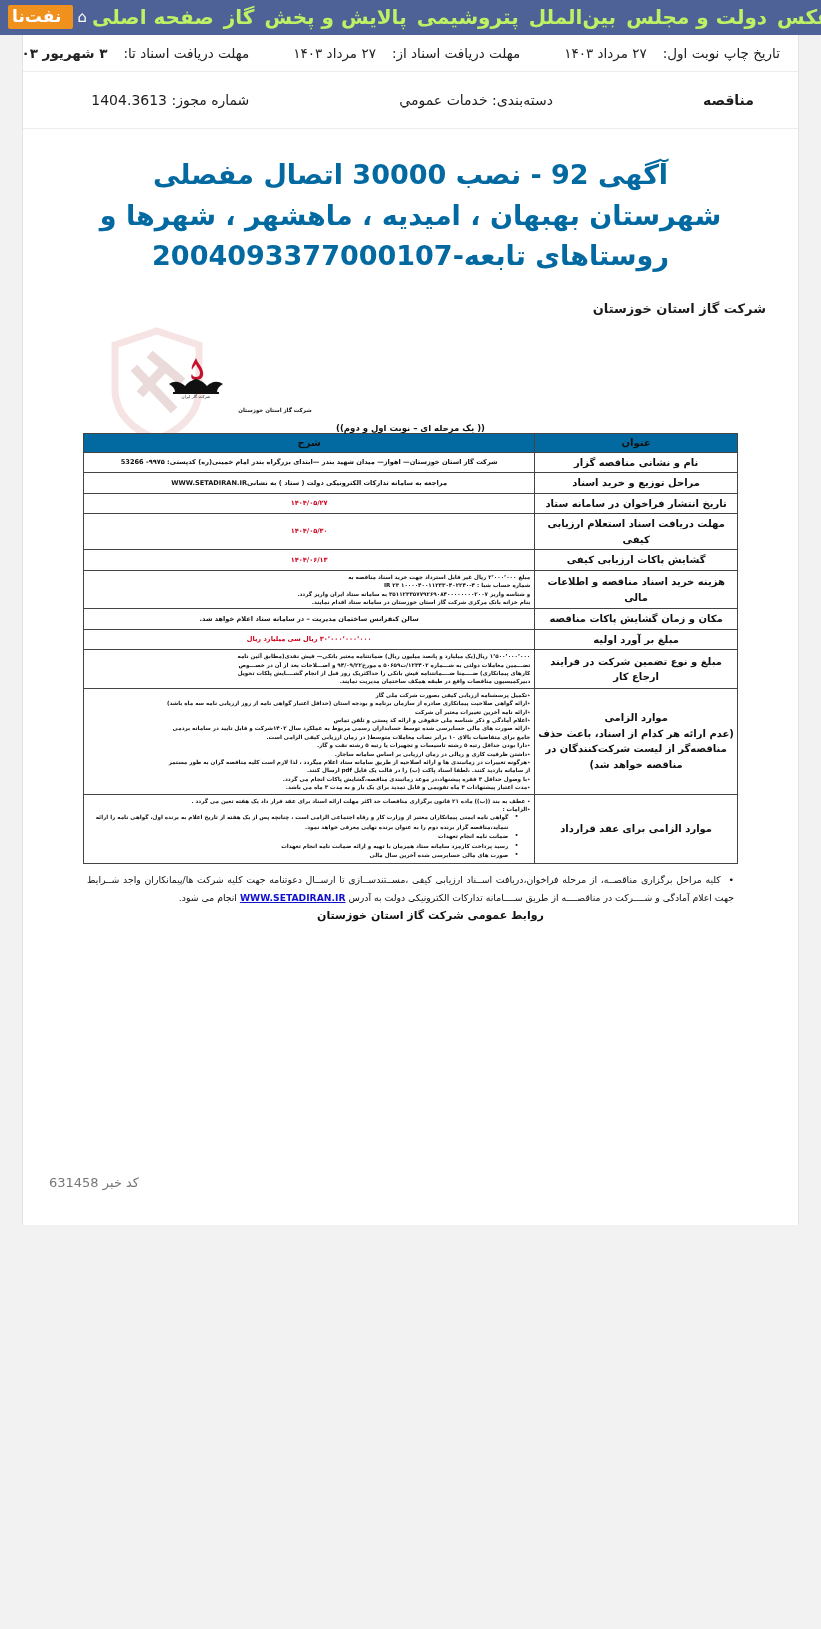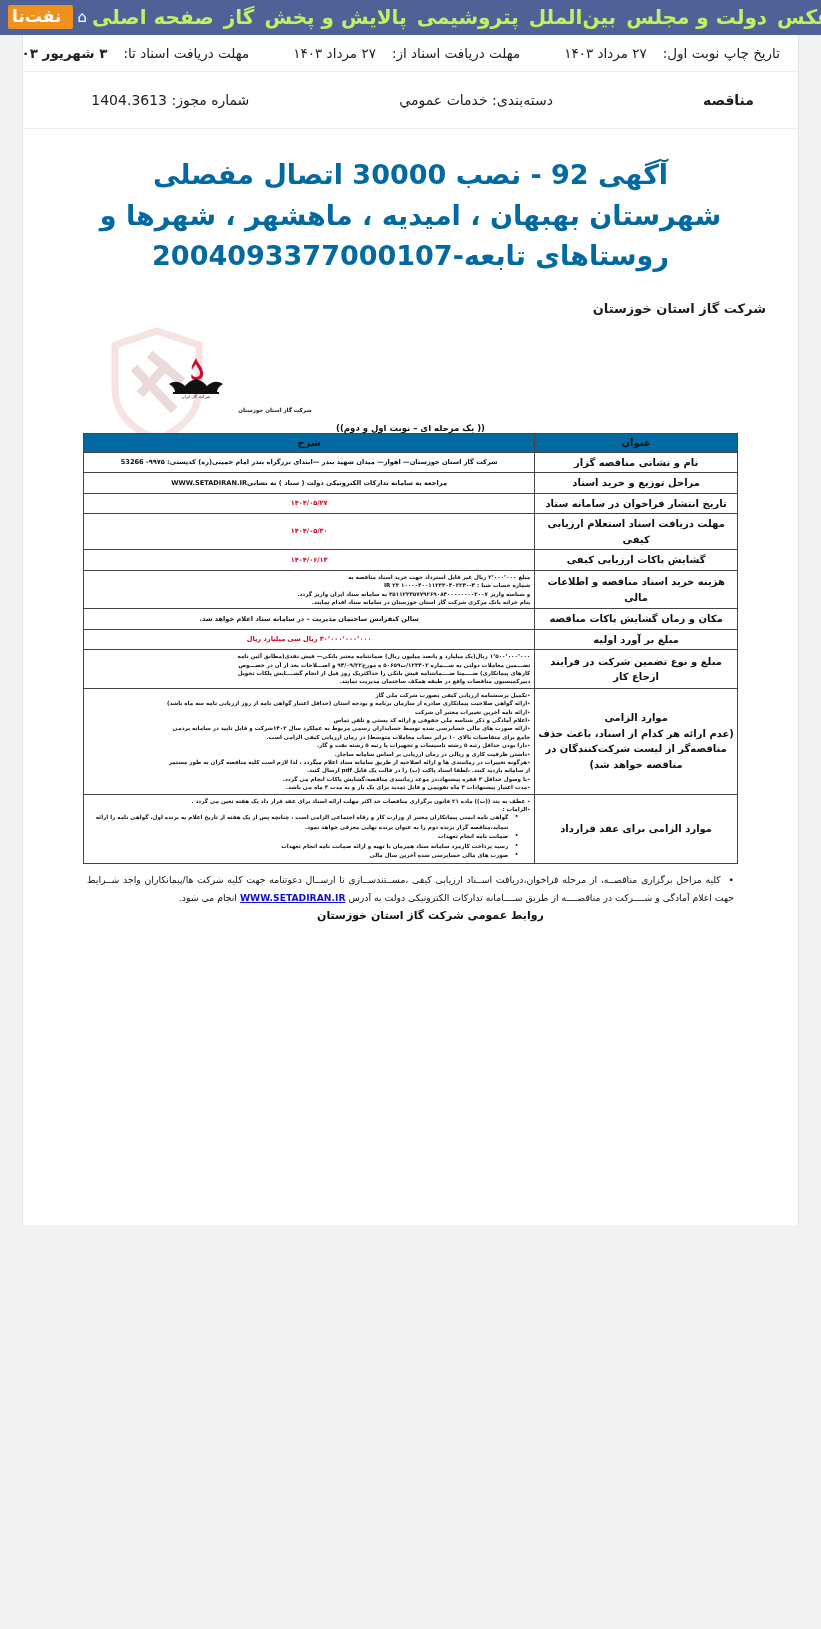--- a/index.html
+++ b/index.html
@@ -514,14 +514,18 @@
     <div class="doc-footer">
       <span class="bullet-dot">•</span>
       <span>کلیه مراحل برگزاری مناقصــه، از مرحله فراخوان،دریافت اســناد ارزیابی کیفی ،مســتندســازی تا ارســال دعوتنامه جهت کلیه شرکت ها/پیمانکاران واجد شــرایط جهت اعلام آمادگی و شــــرکت در مناقصــــه از طریق ســــامانه تدارکات الکترونیکی دولت به آدرس</span>
       <a class="doc-link" href="#">WWW.SETADIRAN.IR</a>
       <span>انجام می شود.</span>
     </div>
 
     <div class="doc-signoff">روابط عمومی شرکت گاز استان خوزستان</div>
   </section>
 
+  <div class="news-code">
+    <span>کد خبر</span>
+    <span>631458</span>
+  </div>
 
 </main>
 
 </body></html>

